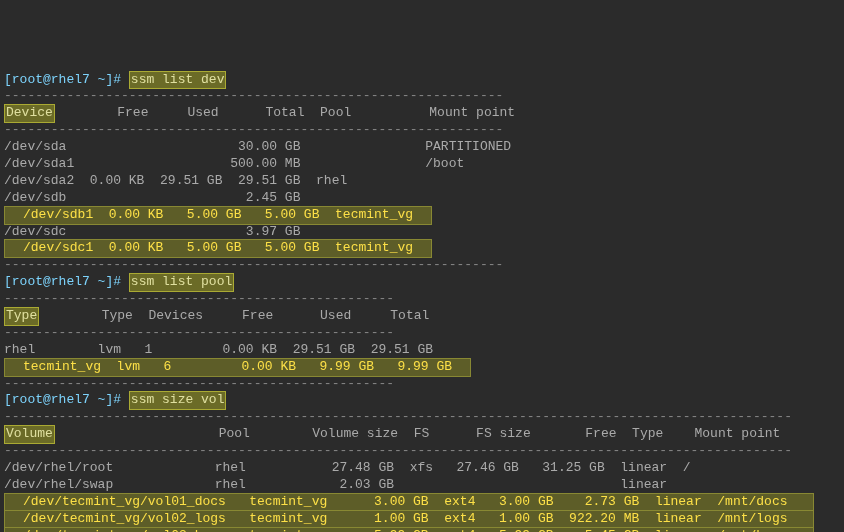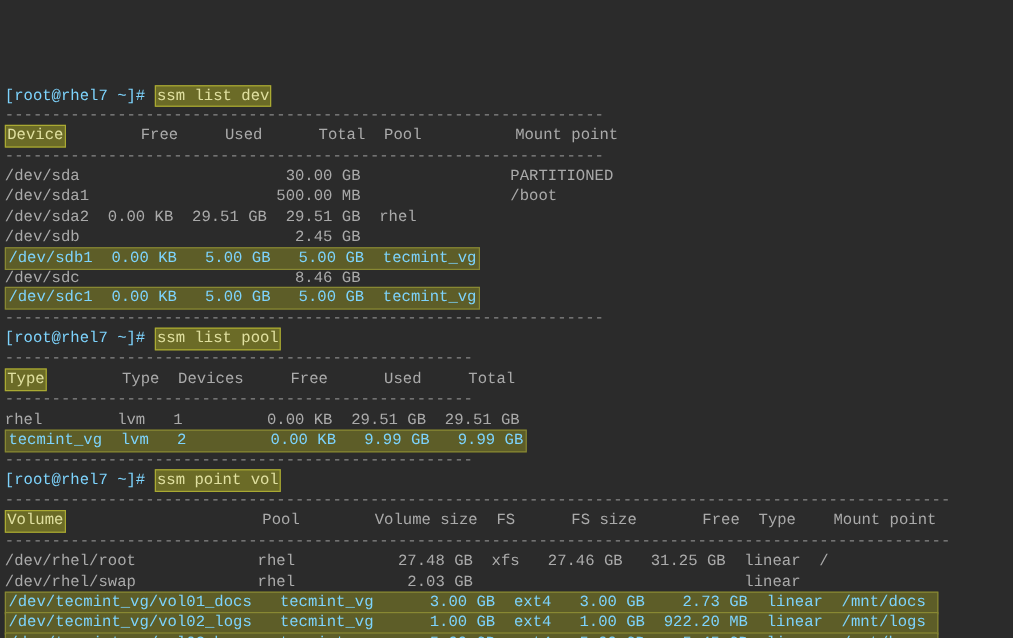--- a/index.html
+++ b/index.html
@@ -11,48 +11,48 @@
       font-size: 13px;
       line-height: 1.3;
       white-space: pre;
       width: 844px;
       height: 532px;
       overflow: hidden;
       box-sizing: border-box;
     }
     .prompt { color: #7dd3fc; }
     .hl { background: #6b6b27; color: #e0e0a0; border: 1px solid #aaaa33; padding: 0 1px; margin: -1px 0; display: inline-block; box-sizing: border-box; }
-    .hlrow { background: #5d5d28; color: #7dd3fc; display: inline-block; padding: 0 2px; margin: -1px 0; border: 1px solid #888833; box-sizing: border-box; }
+    .hlrow { background: #5d5d28; color: #fde047; display: inline-block; padding: 0 18px; margin: -1px 0; border: 1px solid #888833; box-sizing: border-box; }
     .dashline { color: #888; }
   </style>
 </head>
 <body>
 
 
 
 <div><span class="prompt">[root@rhel7 ~]#</span> <span class="hl">ssm list dev</span>
 <span class="dashline">----------------------------------------------------------------</span>
 <span class="hl">Device</span><span>        Free     Used      Total  Pool          Mount point</span>
 <span class="dashline">----------------------------------------------------------------</span>
 <span>/dev/sda                      30.00 GB                PARTITIONED</span>
 <span>/dev/sda1                    500.00 MB                /boot</span>
 <span>/dev/sda2  0.00 KB  29.51 GB  29.51 GB  rhel</span>
 <span>/dev/sdb                       2.45 GB</span>
 <span class="hlrow">/dev/sdb1  0.00 KB   5.00 GB   5.00 GB  tecmint_vg</span>
-<span>/dev/sdc                       8.46 GB</span>
+<span>/dev/sdc                       3.97 GB</span>
 <span class="hlrow">/dev/sdc1  0.00 KB   5.00 GB   5.00 GB  tecmint_vg</span>
 <span class="dashline">----------------------------------------------------------------</span>
 <span class="prompt">[root@rhel7 ~]#</span> <span class="hl">ssm list pool</span>
 <span class="dashline">--------------------------------------------------</span>
 <span class="hl">Type</span><span>        Type  Devices     Free      Used     Total</span>
 <span class="dashline">--------------------------------------------------</span>
 <span>rhel        lvm   1         0.00 KB  29.51 GB  29.51 GB</span>
-<span class="hlrow">tecmint_vg  lvm   2         0.00 KB   9.99 GB   9.99 GB</span>
+<span class="hlrow">tecmint_vg  lvm   6         0.00 KB   9.99 GB   9.99 GB</span>
 <span class="dashline">--------------------------------------------------</span>
-<span class="prompt">[root@rhel7 ~]#</span> <span class="hl">ssm point vol</span>
+<span class="prompt">[root@rhel7 ~]#</span> <span class="hl">ssm size vol</span>
 <span class="dashline">-----------------------------------------------------------------------------------------------------</span>
 <span class="hl">Volume</span><span>                     Pool        Volume size  FS      FS size       Free  Type    Mount point</span>
 <span class="dashline">-----------------------------------------------------------------------------------------------------</span>
 <span>/dev/rhel/root             rhel           27.48 GB  xfs   27.46 GB   31.25 GB  linear  /</span>
 <span>/dev/rhel/swap             rhel            2.03 GB                             linear</span>
 <span class="hlrow">/dev/tecmint_vg/vol01_docs   tecmint_vg      3.00 GB  ext4   3.00 GB    2.73 GB  linear  /mnt/docs </span>
 <span class="hlrow">/dev/tecmint_vg/vol02_logs   tecmint_vg      1.00 GB  ext4   1.00 GB  922.20 MB  linear  /mnt/logs </span>
 <span class="hlrow">/dev/tecmint_vg/vol03_homes  tecmint_vg      5.99 GB  ext4   5.99 GB    5.45 GB  linear  /mnt/homes</span>
 
 

